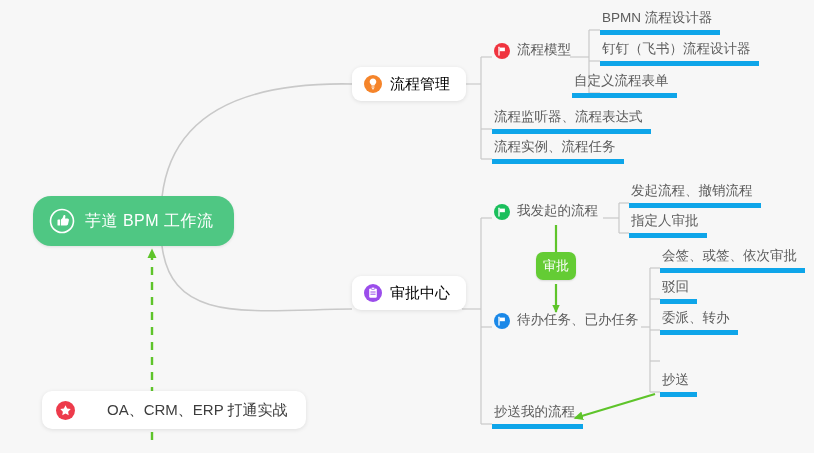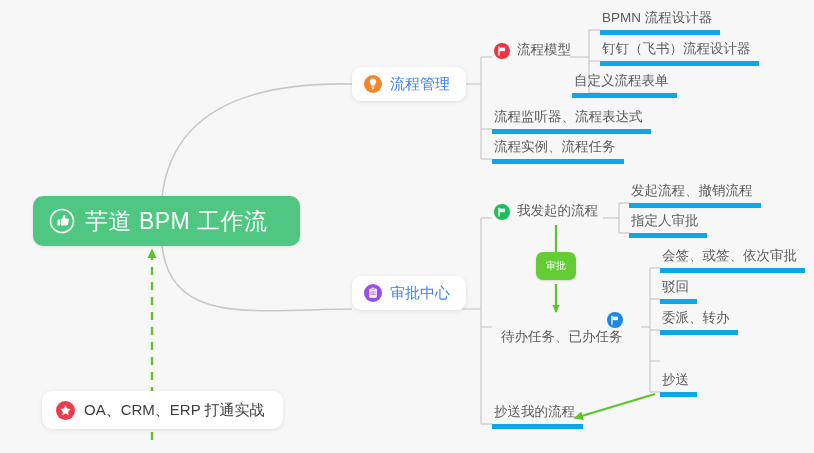--- a/index.html
+++ b/index.html
@@ -35,63 +35,63 @@
     position: absolute;
     box-sizing: border-box;
     white-space: nowrap;
     display: flex;
     align-items: center;
   }
 
   
   .root-node {
     background: #4fc783;
-    border-radius: 10px;
-    padding: 0 32px 0 16px;
+    border-radius: 18px;
+    padding: 0 20px 0 16px;
     height: 50px;
     color: #ffffff;
-    font-size: 23px;
+    font-size: 16px;
     letter-spacing: .5px;
     box-shadow: 0 1px 3px rgba(0,0,0,.10);
   }
   .root-node .label { margin-left: 10px; }
 
   
   .topic-node {
     background: #ffffff;
     border-radius: 9px;
     padding: 0 16px 0 12px;
     height: 34px;
-    color: #3b82f6;
+    color: #000000;
     font-size: 15px;
     box-shadow: 0 1px 4px rgba(0,0,0,.10);
   }
   .topic-node .label { margin-left: 8px; }
 
   
   .leaf-node {
     color: #5c5c5c;
     font-size: 13.5px;
     height: 26px;
     padding: 0 8px 0 2px;
     border-bottom: 5px solid #0ea5e9;
     align-items: flex-end;
     padding-bottom: 3px;
   }
-  .leaf-node.with-icon { padding-left: 2px; justify-content: flex-end; }
+  .leaf-node.with-icon { padding-left: 2px; }
   .leaf-node .label { margin-left: 0; }
   .leaf-node.with-icon .label { margin-left: 7px; }
   .leaf-node.no-rule { border-bottom: none; }
 
   
   .badge-node {
     background: #64cc34;
     border-radius: 7px;
     color: #ffffff;
-    font-size: 10px;
+    font-size: 13px;
     height: 28px;
     padding: 0 10px;
     justify-content: center;
     box-shadow: 0 1px 2px rgba(0,0,0,.12);
   }
 
   
   .card-node {
     background: #ffffff;
     border-radius: 10px;
@@ -244,21 +244,21 @@
     <span class="label">发起流程、撤销流程</span>
   </div>
   <div class="node leaf-node" style="left:629px; top:212px;">
     <span class="label">指定人审批</span>
   </div>
 
   <div class="node badge-node" style="left:536px; top:252px; width:40px;">
     <span class="label">审批</span>
   </div>
 
-  <div class="node leaf-node with-icon no-rule" style="left:492px; top:323px;flex-direction:column;">
+  <div class="node leaf-node with-icon no-rule" style="left:492px; top:306px;">
     <span class="icon">
       <svg width="16" height="16" viewBox="0 0 16 16">
         <circle cx="8" cy="8" r="8" fill="#1a88e8"></circle>
         <path d="M5.0 4.2v7.8" stroke="#ffffff" stroke-width="1.3" stroke-linecap="round"></path>
         <path d="M5.6 4.6h5.3v3.6H5.6z" fill="#ffffff"></path>
       </svg>
     </span>
     <span class="label">待办任务、已办任务</span>
   </div>
 
@@ -272,21 +272,21 @@
     <span class="label">委派、转办</span>
   </div>
   <div class="node leaf-node" style="left:660px; top:371px;">
     <span class="label">抄送</span>
   </div>
 
   <div class="node leaf-node" style="left:492px; top:403px;">
     <span class="label">抄送我的流程</span>
   </div>
 
-  <div class="node card-node" style="left:42px; top:391px;">
+  <div class="node card-node" style="left:42px; top:391px;gap:23px;">
     <span class="icon">
       <svg width="19" height="19" viewBox="0 0 19 19">
         <circle cx="9.5" cy="9.5" r="9.5" fill="#ed3b4b"></circle>
         <path d="M9.5 4.3l1.62 3.28 3.62.53-2.62 2.55.62 3.6-3.24-1.7-3.24 1.7.62-3.6L4.26 8.11l3.62-.53z" fill="#ffffff"></path>
       </svg>
     </span>
     <span class="label">OA、CRM、ERP 打通实战</span>
   </div>
 
 </div>

